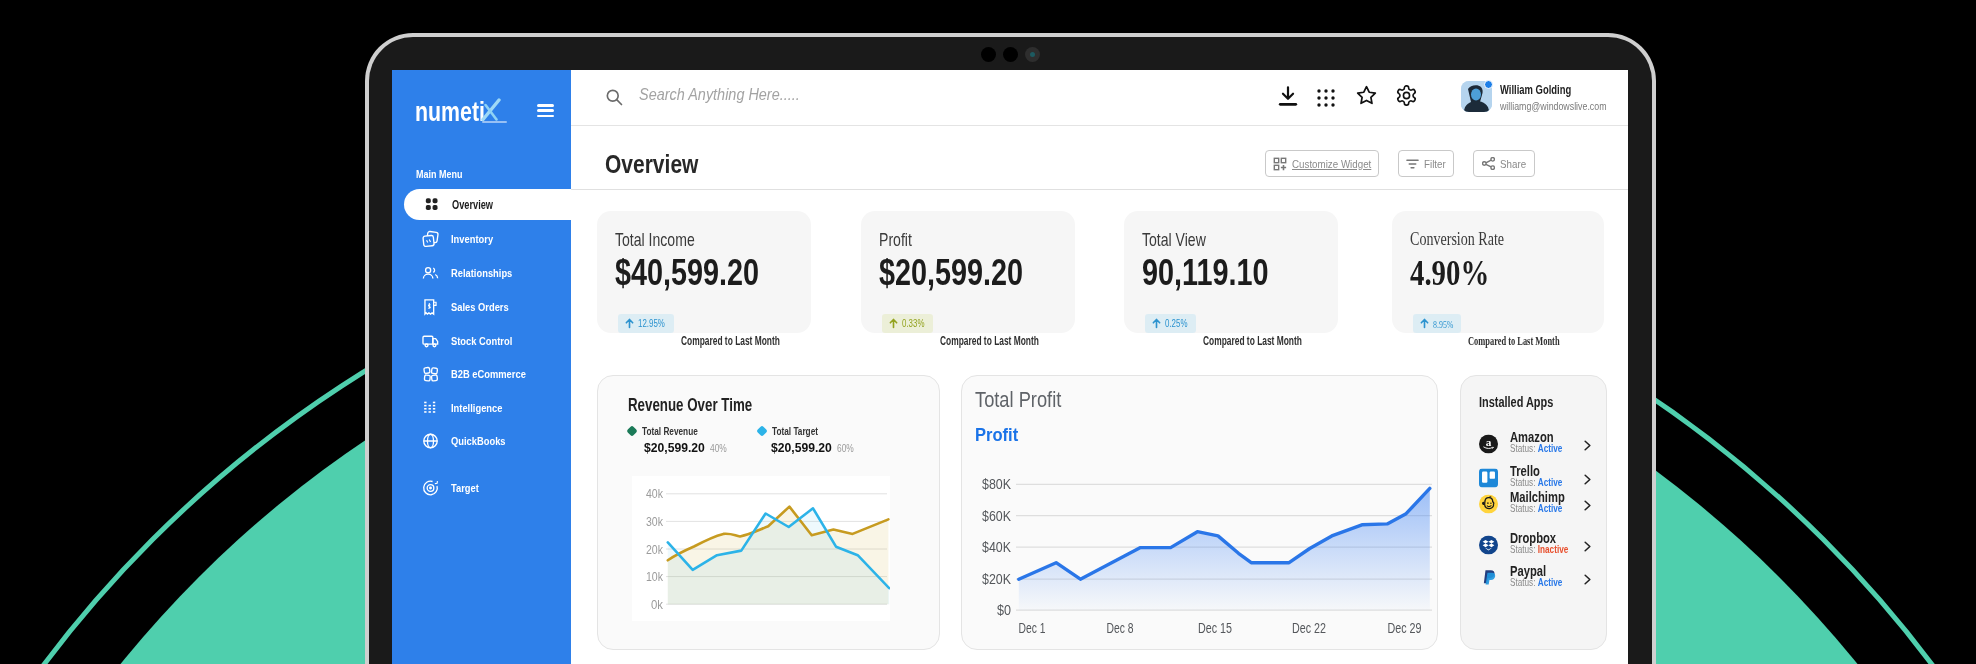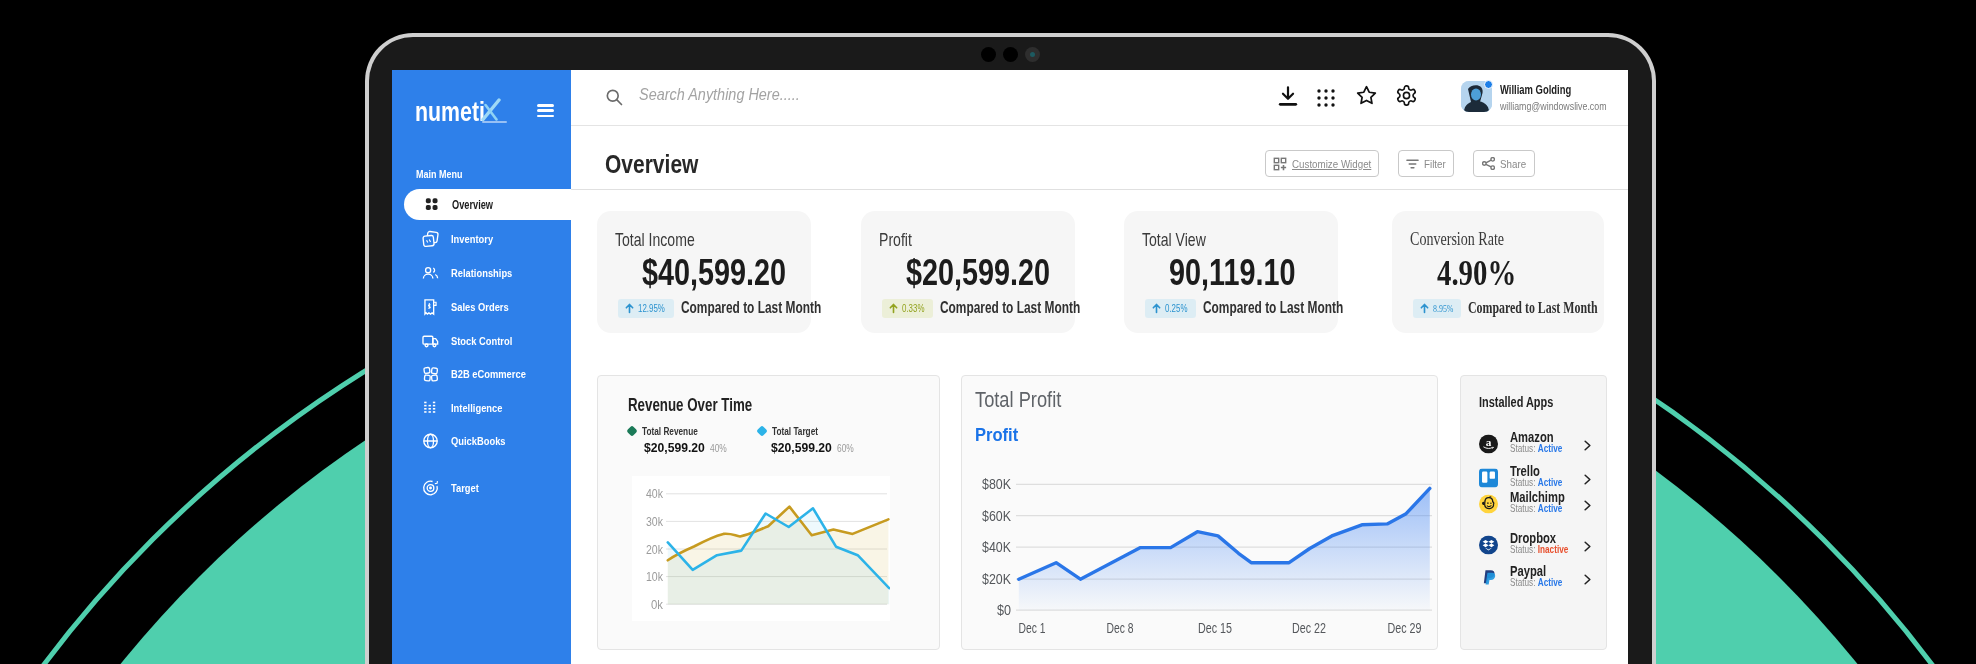--- a/index.html
+++ b/index.html
@@ -37,32 +37,32 @@
   
   #header2 { left:179px; top:56px; width:1057px; height:64px; background:#fff; border-bottom:1px solid #e0e0e0; }
   .h2title { left:34px; top:24px; font-size:25px; font-weight:bold; color:#282828; }
   .h2title span { transform:scaleX(0.84); }
   .hbtn { top:24px; white-space:nowrap; height:27px; border:1px solid #c9c9c9; border-radius:4px; color:#8a8a8a; font-size:11.5px; display:flex; align-items:center; justify-content:center; gap:5px; }
   .hbtn span { transform:scaleX(0.85); }
   
   .scard { top:141px; height:122px; background:#f6f6f6; border-radius:14px; }
   .sc-title { position:absolute; left:18px; top:18px; font-size:18.5px; color:#3a3a3a; }
   .sc-title span { transform:scaleX(0.76); }
-  .sc-num { position:absolute; left:18px; top:41px; font-size:36px; font-weight:bold; color:#1c1c1c;margin-left:27px; }
+  .sc-num { position:absolute; left:18px; top:41px; font-size:36px; font-weight:bold; color:#1c1c1c; }
   .sc-num span { transform:scaleX(0.80); }
   .sc-row { position:absolute; left:21px; top:87px; display:flex; align-items:center; white-space:nowrap; }
   .sc-badge { height:19px; border-radius:3px; display:flex; align-items:center; padding:0 9px 0 7px; gap:4px; font-size:11px; }
   .sc-badge svg { flex:0 0 auto; }
   .sc-badge span { transform:scaleX(0.72); }
   .bblue { background:#ddedf4; color:#2c93cf; }
   .bolive { background:#ecefd8; color:#93a31f; }
-  .sc-cmp { font-size:17px; font-weight:bold; color:#303030; margin-left:7px; }
+  .sc-cmp { font-size:12px; font-weight:bold; color:#303030; margin-left:7px;margin-top:36px; }
   .sc-cmp span { transform:scaleX(0.70); }
   
-  .ccard { top:305px; height:275px; background:#fafafa; border:1px solid #e4e4e4; border-radius:4px; }
+  .ccard { top:305px; height:275px; background:#fafafa; border:1px solid #e4e4e4; border-radius:16px; }
   #revcard { left:205px; width:343px; }
   #profitcard { left:569px; width:477px;padding-left:37px; }
   #appscard { left:1068px; width:147px; background:#f5f5f5; }
   .revtitle { left:30px; top:19px; font-size:18px; font-weight:bold; color:#222; }
   .revtitle span { transform:scaleX(0.74); }
   .lgd-name { position:absolute; font-size:11px; font-weight:bold; color:#333; }
   .lgd-name span { transform:scaleX(0.75); }
   .lgd-name .dm { display:inline-block; width:8px; height:8px; transform:rotate(45deg); border-radius:2px; margin-right:6px; }
   .lgd-amt { position:absolute; font-size:13.5px; font-weight:bold; color:#111; }
   .lgd-amt span { transform:scaleX(0.9); } .lgd-amt > .cx:first-child { margin-right:-7px; }

